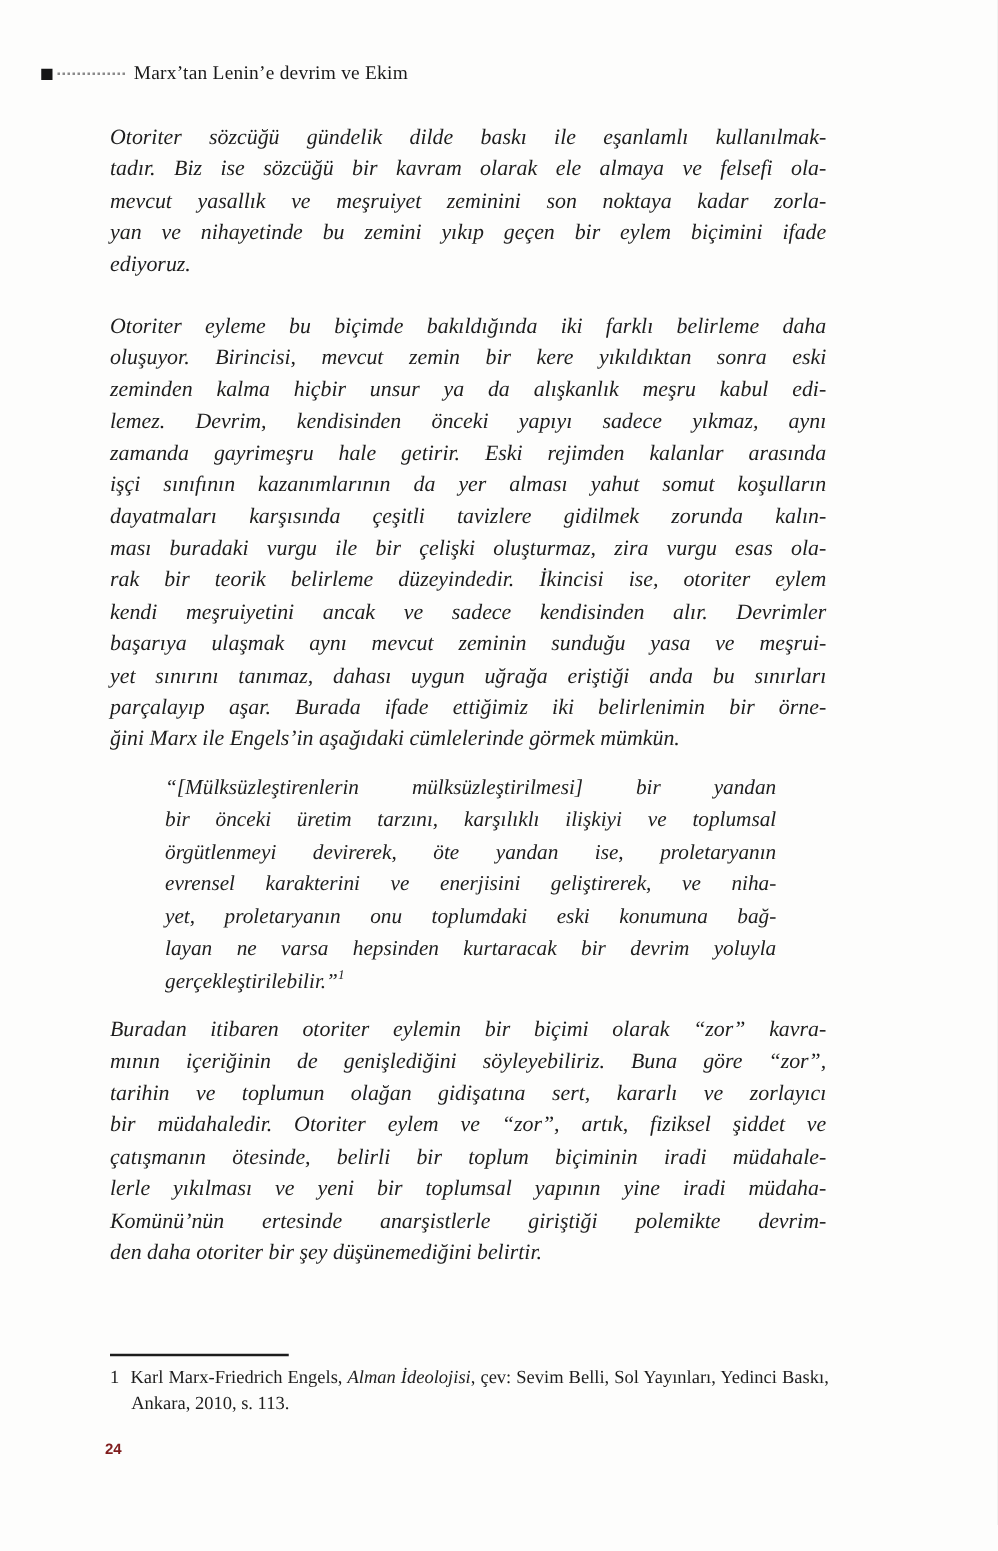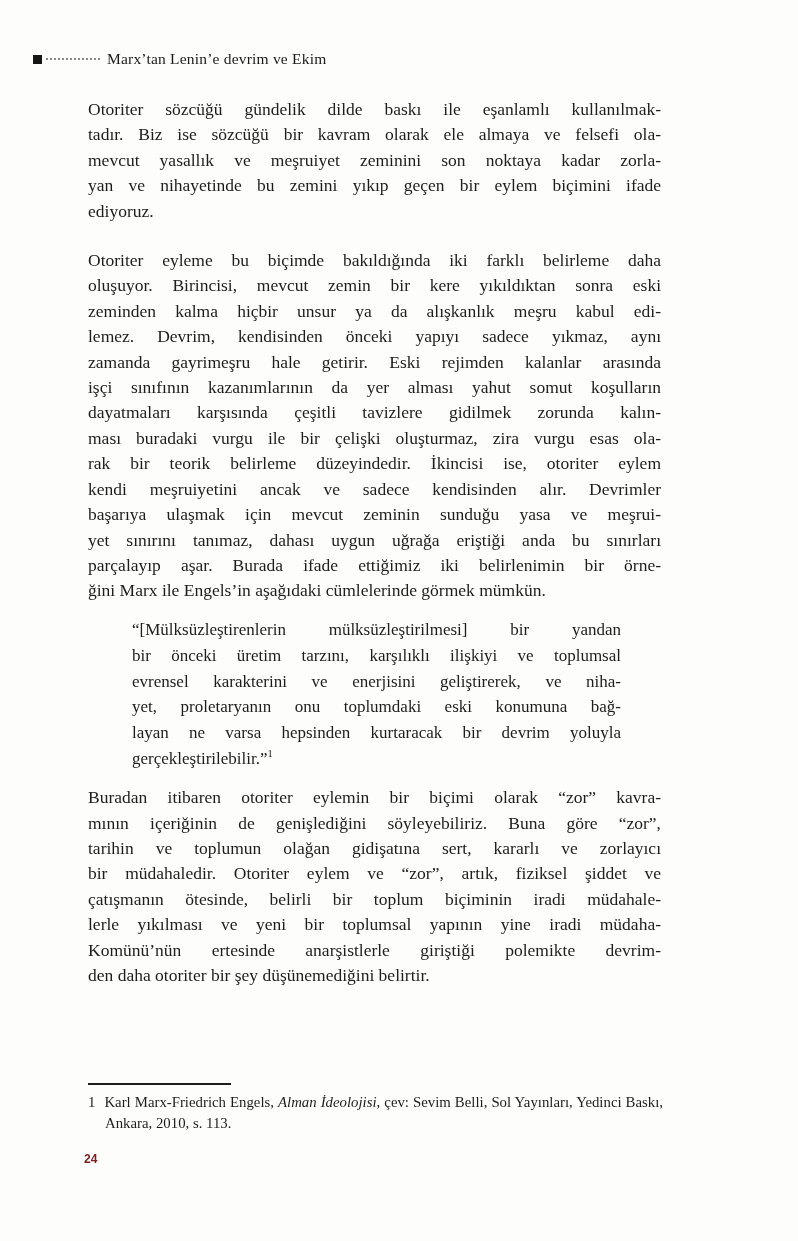--- a/index.html
+++ b/index.html
@@ -51,21 +51,21 @@
     position: absolute;
     left: 88px;
     top: 97px;
     width: 573px;
     font-size: 17.5px;
     line-height: 25.4px;
     color: #1d1d1d;
   }
   .para + .para { margin-top: 24px; }
 
-  .tline { text-align: justify; text-align-last: justify; }
+  .tline { text-align: justify; text-align-last: justify; font-style: italic; }
   .tline-last { text-align-last: left; }
 
   .quote {
     margin: 13px 12px 13px 44px;
     width: 489px;
     font-size: 17px;
     line-height: 25.9px;
   }
 
   sup {
@@ -131,28 +131,29 @@
         <div class="tline">Otoriter eyleme bu biçimde bakıldığında iki farklı belirleme daha</div>
         <div class="tline">oluşuyor. Birincisi, mevcut zemin bir kere yıkıldıktan sonra eski</div>
         <div class="tline">zeminden kalma hiçbir unsur ya da alışkanlık meşru kabul edi-</div>
         <div class="tline">lemez. Devrim, kendisinden önceki yapıyı sadece yıkmaz, aynı</div>
         <div class="tline">zamanda gayrimeşru hale getirir. Eski rejimden kalanlar arasında</div>
         <div class="tline">işçi sınıfının kazanımlarının da yer alması yahut somut koşulların</div>
         <div class="tline">dayatmaları karşısında çeşitli tavizlere gidilmek zorunda kalın-</div>
         <div class="tline">ması buradaki vurgu ile bir çelişki oluşturmaz, zira vurgu esas ola-</div>
         <div class="tline">rak bir teorik belirleme düzeyindedir. İkincisi ise, otoriter eylem</div>
         <div class="tline">kendi meşruiyetini ancak ve sadece kendisinden alır. Devrimler</div>
-        <div class="tline">başarıya ulaşmak için mevcut zeminin sunduğu yasa ve meşrui-</div>
+        <div class="tline">başarıya ulaşmak aynı mevcut zeminin sunduğu yasa ve meşrui-</div>
         <div class="tline">yet sınırını tanımaz, dahası uygun uğrağa eriştiği anda bu sınırları</div>
         <div class="tline">parçalayıp aşar. Burada ifade ettiğimiz iki belirlenimin bir örne-</div>
         <div class="tline tline-last">ğini Marx ile Engels’in aşağıdaki cümlelerinde görmek mümkün.</div>
       </div>
     <blockquote class="quote">
         <div class="tline">“[Mülksüzleştirenlerin mülksüzleştirilmesi] bir yandan</div>
         <div class="tline">bir önceki üretim tarzını, karşılıklı ilişkiyi ve toplumsal</div>
+        <div class="tline">örgütlenmeyi devirerek, öte yandan ise, proletaryanın</div>
         <div class="tline">evrensel karakterini ve enerjisini geliştirerek, ve niha-</div>
         <div class="tline">yet, proletaryanın onu toplumdaki eski konumuna bağ-</div>
         <div class="tline">layan ne varsa hepsinden kurtaracak bir devrim yoluyla</div>
         <div class="tline tline-last">gerçekleştirilebilir.”<sup>1</sup></div>
       </blockquote>
     <div class="para">
         <div class="tline">Buradan itibaren otoriter eylemin bir biçimi olarak “zor” kavra-</div>
         <div class="tline">mının içeriğinin de genişlediğini söyleyebiliriz. Buna göre “zor”,</div>
         <div class="tline">tarihin ve toplumun olağan gidişatına sert, kararlı ve zorlayıcı</div>
         <div class="tline">bir müdahaledir. Otoriter eylem ve “zor”, artık, fiziksel şiddet ve</div>

